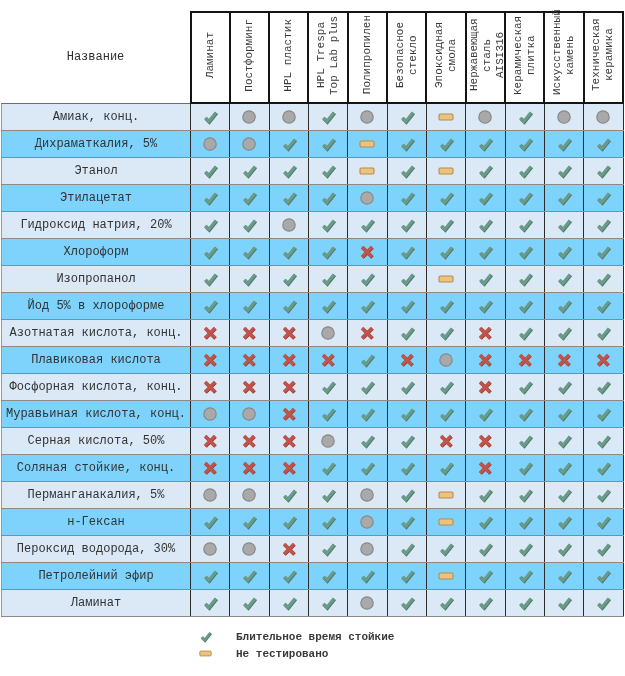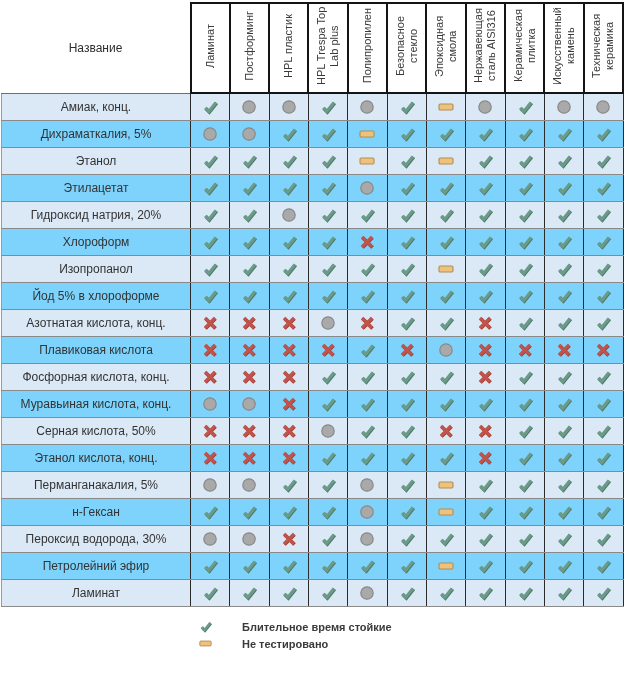--- a/index.html
+++ b/index.html
@@ -1,21 +1,21 @@
 <!DOCTYPE html>
 <html style="--stripe: #dbe8f6;"><head>
 <meta charset="utf-8">
 <style>
   html, body { margin: 0; padding: 0; background: #ffffff; }
   .wrap {
     width: 625px;
     height: 676px;
-    font-family: Liberation Sans, sans-serif;
+    font-family: Liberation Mono, monospace;
     box-sizing: border-box;
-    padding-top: 2px;
+    padding-top: 11px;
   }
   table.res-table {
     border-collapse: collapse;
     table-layout: fixed;
     width: 623px;
     margin-left: 1px;
   }
   col.label-col { width: 189px; }
   thead th {
     border: 2px solid #141414;
@@ -69,21 +69,21 @@
     align-items: center;
     height: 17px;
   }
   .legend-icon-box {
     width: 18px;
     display: flex;
     justify-content: center;
     align-items: center;
   }
   .legend-label {
-    margin-left: 28px;
+    margin-left: 22px;
     font-size: 11px;
     font-weight: 700;
     color: #3a3a3a;
   }
 </style>
 </head>
 <body>
 
 <div class="wrap">
 
@@ -983,21 +983,21 @@
             </svg>
           </td>
           <td>
             <svg class="cicon" width="16" height="16" viewBox="0 0 16 16">
               <path d="M3.2 8.8 L6.8 12.4 L14 3.4" fill="none" stroke="#50796a" stroke-width="3.6" transform="translate(0.6,0.6)"></path>
               <path d="M3.2 8.8 L6.8 12.4 L14 3.4" fill="none" stroke="#6a9b88" stroke-width="3.2"></path>
             </svg>
           </td>
         </tr>
         <tr class="plain">
-          <td class="label">Этанол кислота, конц.</td>
+          <td class="label">Соляная стойкие, конц.</td>
           <td>
             <svg class="cicon" width="16" height="16" viewBox="0 0 16 16">
               <path d="M3 3 L13 13 M13 3 L3 13" fill="none" stroke="#94382f" stroke-width="3.6" transform="translate(0.5,0.5)"></path>
               <path d="M3 3 L13 13 M13 3 L3 13" fill="none" stroke="#c0544a" stroke-width="3.2"></path>
             </svg>
           </td>
           <td>
             <svg class="cicon" width="16" height="16" viewBox="0 0 16 16">
               <path d="M3 3 L13 13 M13 3 L3 13" fill="none" stroke="#94382f" stroke-width="3.6" transform="translate(0.5,0.5)"></path>
               <path d="M3 3 L13 13 M13 3 L3 13" fill="none" stroke="#c0544a" stroke-width="3.2"></path>

